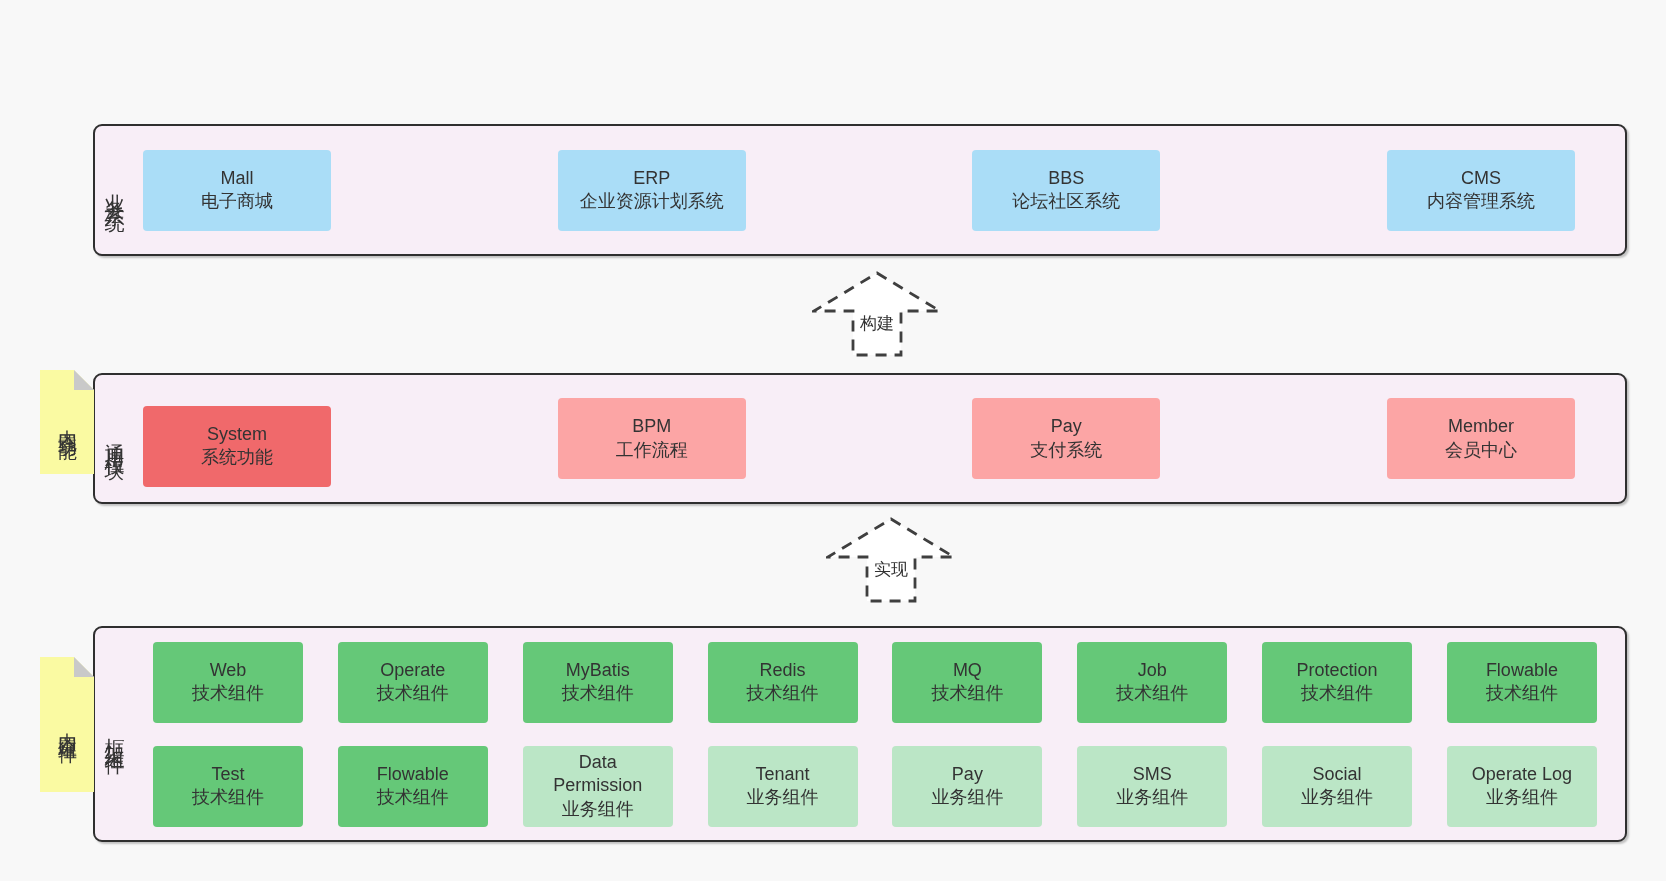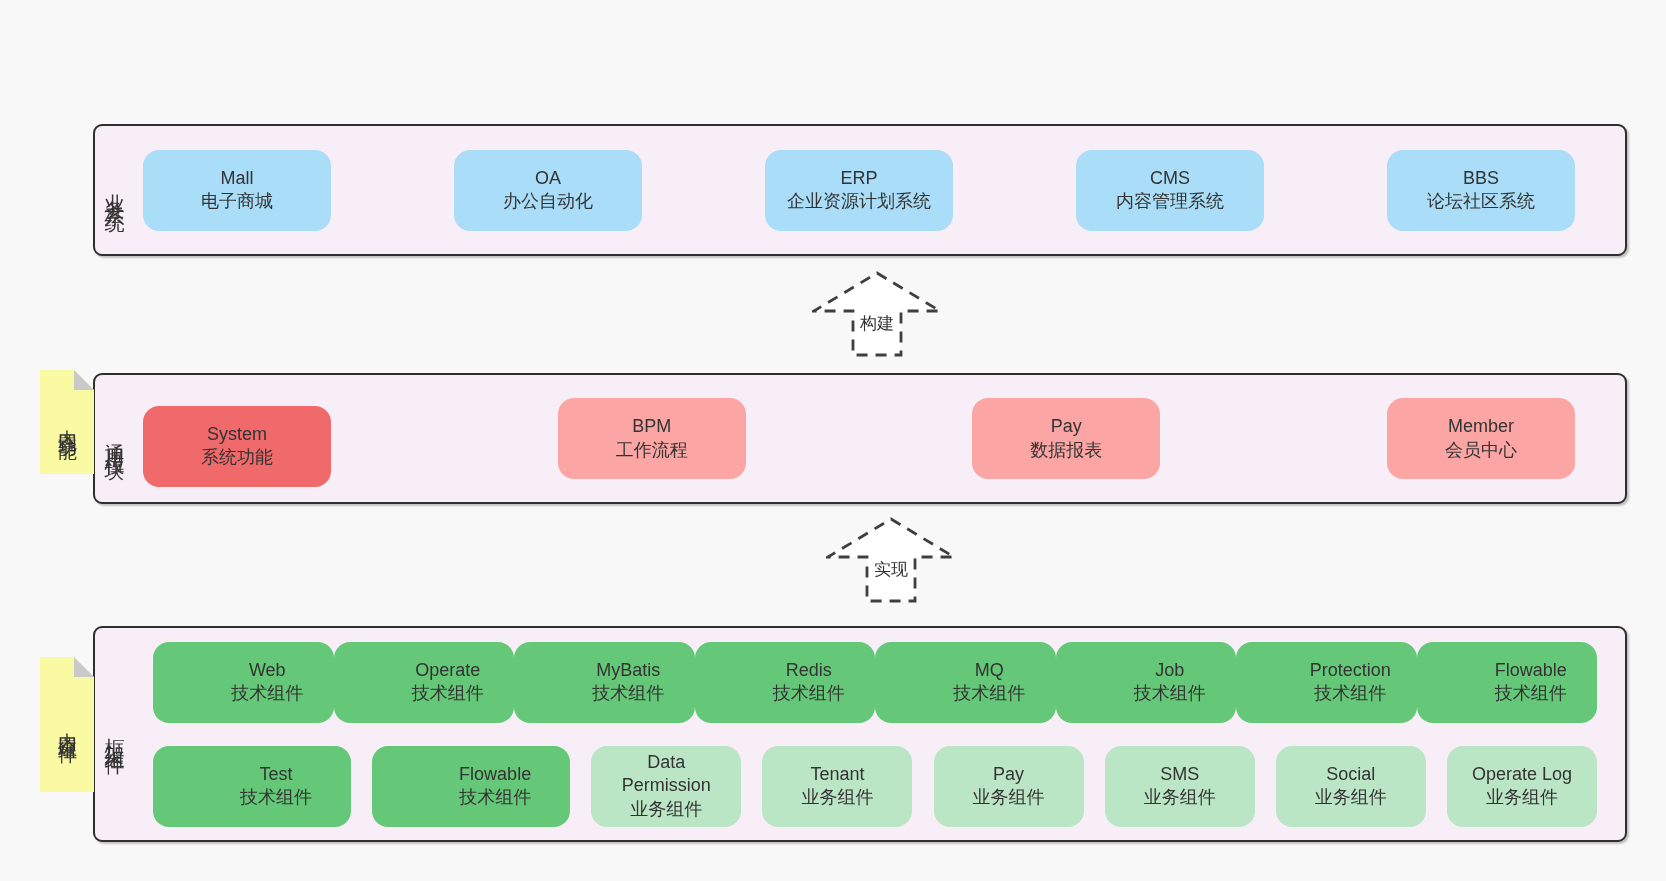--- a/index.html
+++ b/index.html
@@ -26,29 +26,29 @@
     position:absolute;left:48px;right:50px;top:0;bottom:0;
     display:flex;align-items:center;justify-content:space-between;
   }
   .band3 .rows{
     position:absolute;left:58px;right:28px;top:0;bottom:0;
     display:flex;flex-direction:column;justify-content:center;gap:23px;
   }
   .band3 .subrow{display:flex;justify-content:space-between;}
   .box{
     display:flex;flex-direction:column;align-items:center;justify-content:center;
-    text-align:center;border-radius:16px;color:#333;
+    text-align:center;border-radius:4px;color:#333;
     font-size:18px;line-height:1.3;
   }
   .band1 .box,.band2 .box{width:188px;height:81px;}
   .band3 .box{width:150px;height:81px;}
   .blue{background:#aaddf7;}
   .red{background:#f0696b;margin-top:15px;}
   .pink{background:#fca5a5;}
-  .green{background:#65c878;padding-left:48px;}
+  .green{background:#65c878;}
   .lightgreen{background:#bbe6c6;}
   .force-wrap{display:inline-block;max-width:108px;}
   
   .sticky{position:absolute;left:-55px;width:54px;}
   .sticky-mid{top:-5px;height:104px;}
   .sticky-bot{top:29px;height:135px;}
   .sticky .paper{
     position:absolute;inset:0;background:#fafaa2;
     clip-path:polygon(0 0,34px 0,54px 20px,54px 100%,0 100%);
   }
@@ -80,34 +80,30 @@
 <div class="canvas">
 
   <section class="band band1">
     <div class="band-label">业务系统</div>
     <div class="row">
       <div class="box blue">
         <span>Mall</span>
         <span>电子商城</span>
       </div>
       <div class="box blue">
-        <span>OA</span>
-        <span>办公自动化</span>
-      </div>
-      <div class="box blue">
         <span>ERP</span>
         <span>企业资源计划系统</span>
       </div>
       <div class="box blue">
+        <span>BBS</span>
+        <span>论坛社区系统</span>
+      </div>
+      <div class="box blue">
         <span>CMS</span>
         <span>内容管理系统</span>
-      </div>
-      <div class="box blue">
-        <span>BBS</span>
-        <span>论坛社区系统</span>
       </div>
     </div>
   </section>
 
   <svg class="arrow arrow1" viewBox="0 0 130 86">
     <polygon points="65,2 128,40 89,40 89,84 41,84 41,40 2,40"></polygon>
     <text x="65" y="58">构建</text>
   </svg>
 
   <section class="band band2">
@@ -121,21 +117,21 @@
       <div class="box red">
         <span>System</span>
         <span>系统功能</span>
       </div>
       <div class="box pink">
         <span>BPM</span>
         <span>工作流程</span>
       </div>
       <div class="box pink">
         <span>Pay</span>
-        <span>数据报表</span>
+        <span>支付系统</span>
       </div>
       <div class="box pink">
         <span>Member</span>
         <span>会员中心</span>
       </div>
     </div>
   </section>
 
   <svg class="arrow arrow2" viewBox="0 0 130 86">
     <polygon points="65,2 128,40 89,40 89,84 41,84 41,40 2,40"></polygon>

